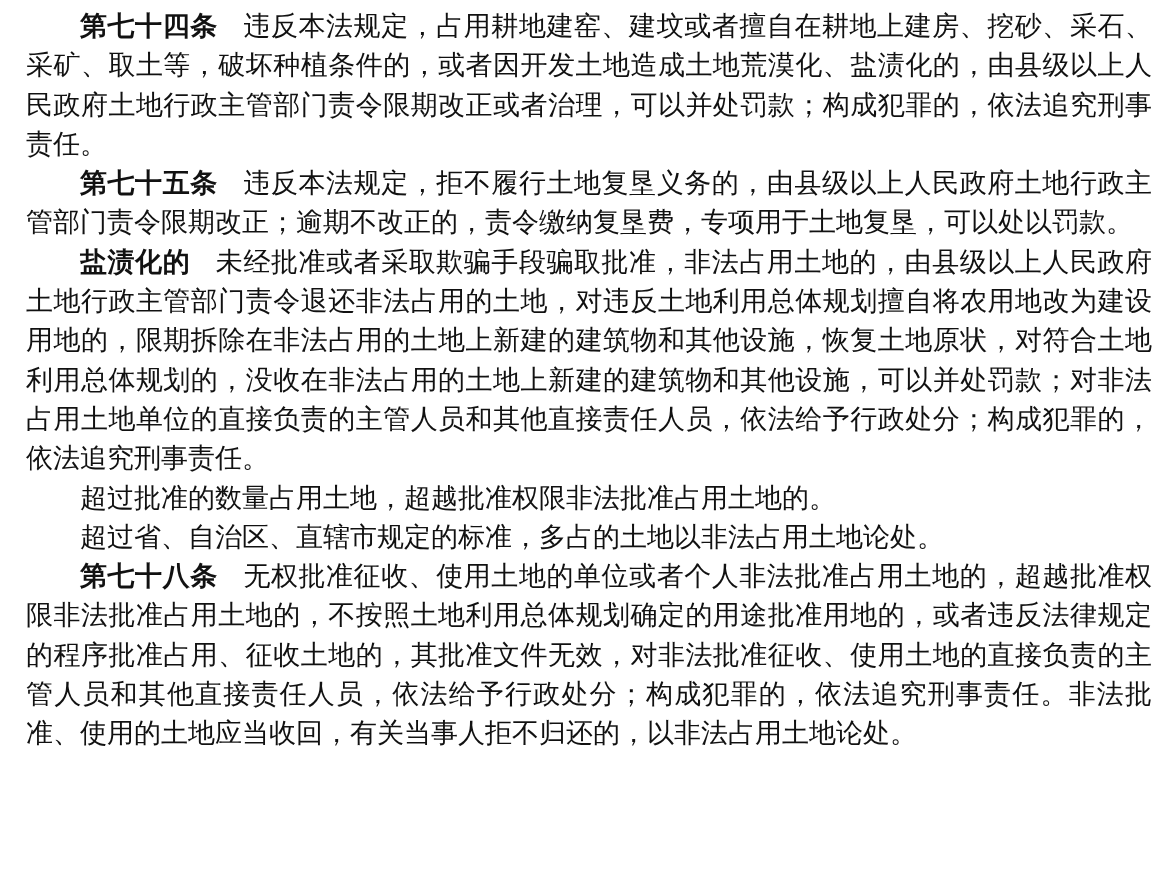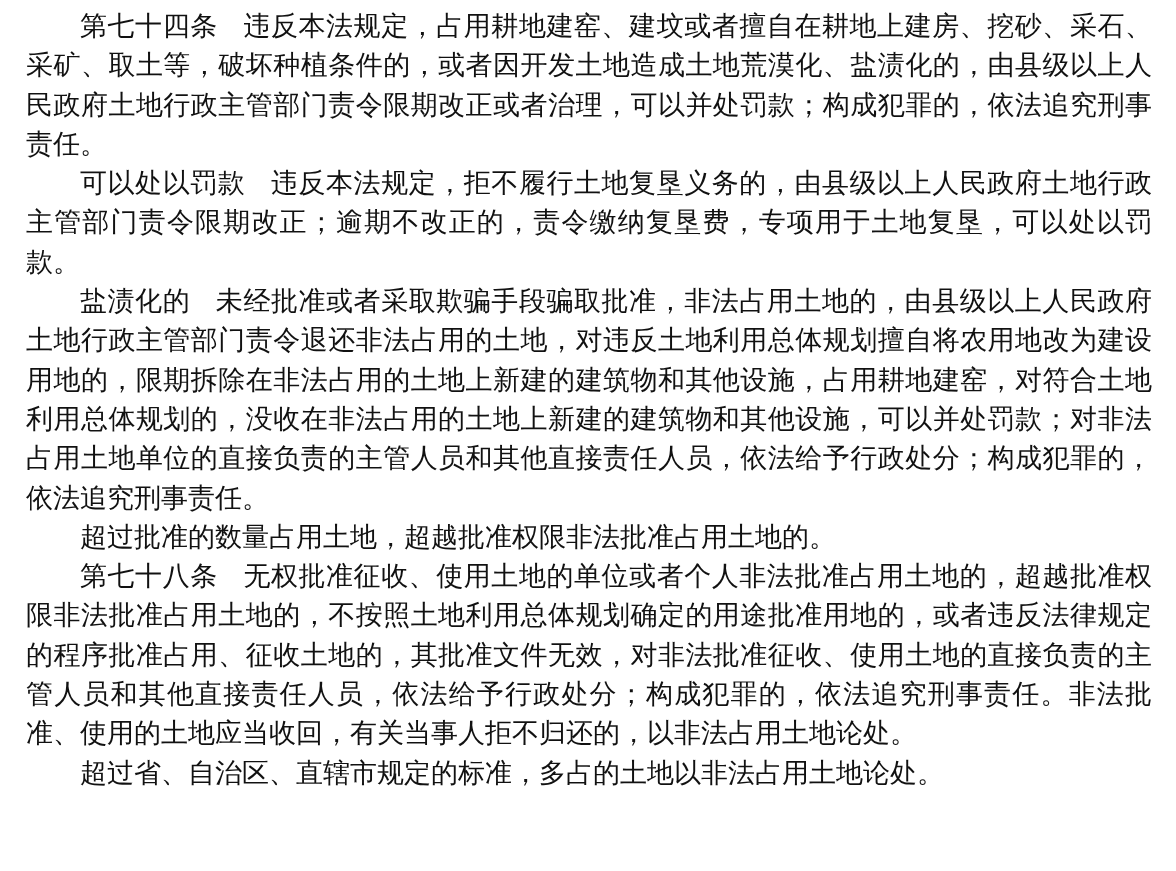--- a/index.html
+++ b/index.html
@@ -23,38 +23,38 @@
     font-size: 27px;
     line-height: 39.3px;
   }
   .para {
     margin: 0;
     text-indent: 2em;
     text-align: justify;
     text-justify: inter-character;
   }
   .art-num {
-    font-weight: normal;
+    font-weight: bold;
     margin-right: 0.95em;
   }
   .art-num:empty {
     display: none;
   }
 </style>
 </head>
 <body>
 
 <div class="page">
 
   <p class="para"><b class="art-num">第七十四条</b><span>违反本法规定，占用耕地建窑、建坟或者擅自在耕地上建房、挖砂、采石、采矿、取土等，破坏种植条件的，或者因开发土地造成土地荒漠化、盐渍化的，由县级以上人民政府土地行政主管部门责令限期改正或者治理，可以并处罚款；构成犯罪的，依法追究刑事责任。</span></p>
 
-  <p class="para"><b class="art-num">可以处以罚款</b><span>违反本法规定，拒不履行土地复垦义务的，由县级以上人民政府土地行政主管部门责令限期改正；逾期不改正的，责令缴纳复垦费，专项用于土地复垦，可以处以罚款。</span></p>
+  <p class="para"><b class="art-num">第七十五条</b><span>违反本法规定，拒不履行土地复垦义务的，由县级以上人民政府土地行政主管部门责令限期改正；逾期不改正的，责令缴纳复垦费，专项用于土地复垦，可以处以罚款。</span></p>
 
-  <p class="para"><b class="art-num">盐渍化的</b><span>未经批准或者采取欺骗手段骗取批准，非法占用土地的，由县级以上人民政府土地行政主管部门责令退还非法占用的土地，对违反土地利用总体规划擅自将农用地改为建设用地的，限期拆除在非法占用的土地上新建的建筑物和其他设施，占用耕地建窑，对符合土地利用总体规划的，没收在非法占用的土地上新建的建筑物和其他设施，可以并处罚款；对非法占用土地单位的直接负责的主管人员和其他直接责任人员，依法给予行政处分；构成犯罪的，依法追究刑事责任。</span></p>
+  <p class="para"><b class="art-num">盐渍化的</b><span>未经批准或者采取欺骗手段骗取批准，非法占用土地的，由县级以上人民政府土地行政主管部门责令退还非法占用的土地，对违反土地利用总体规划擅自将农用地改为建设用地的，限期拆除在非法占用的土地上新建的建筑物和其他设施，恢复土地原状，对符合土地利用总体规划的，没收在非法占用的土地上新建的建筑物和其他设施，可以并处罚款；对非法占用土地单位的直接负责的主管人员和其他直接责任人员，依法给予行政处分；构成犯罪的，依法追究刑事责任。</span></p>
 
   <p class="para"><span>超过批准的数量占用土地，超越批准权限非法批准占用土地的。</span></p>
 
 
+  <p class="para"><span>超过省、自治区、直辖市规定的标准，多占的土地以非法占用土地论处。</span></p>
+
   <p class="para"><b class="art-num">第七十八条</b><span>无权批准征收、使用土地的单位或者个人非法批准占用土地的，超越批准权限非法批准占用土地的，不按照土地利用总体规划确定的用途批准用地的，或者违反法律规定的程序批准占用、征收土地的，其批准文件无效，对非法批准征收、使用土地的直接负责的主管人员和其他直接责任人员，依法给予行政处分；构成犯罪的，依法追究刑事责任。非法批准、使用的土地应当收回，有关当事人拒不归还的，以非法占用土地论处。</span></p>
-
-  <p class="para"><span>超过省、自治区、直辖市规定的标准，多占的土地以非法占用土地论处。</span></p>
 
 </div>
 
 </body></html>

